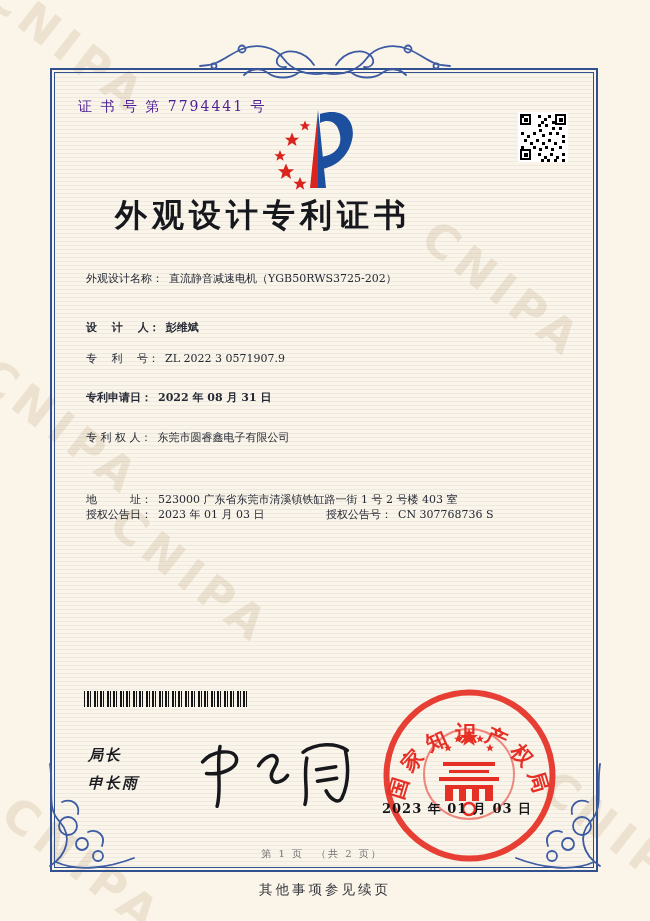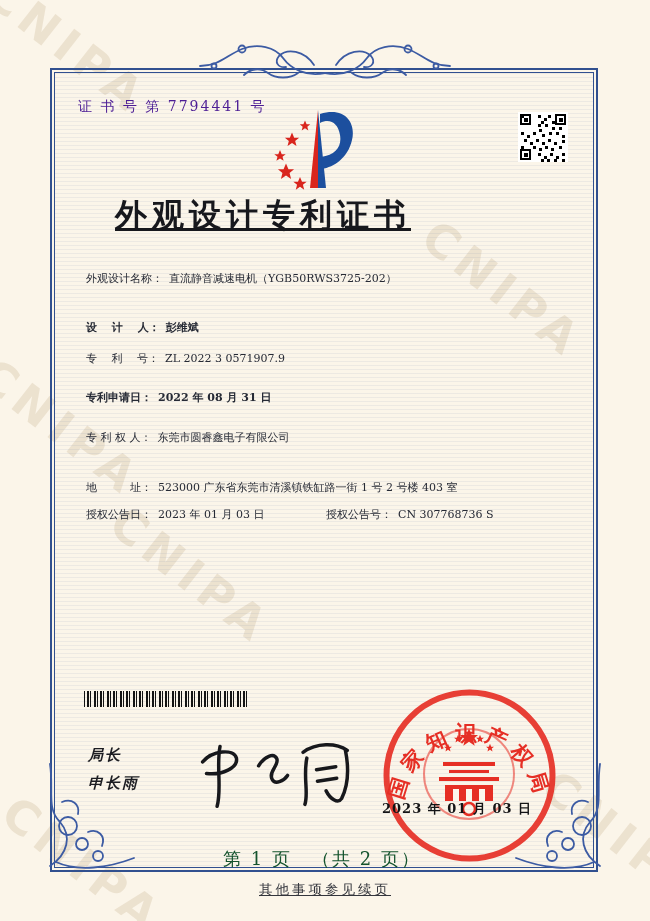--- a/index.html
+++ b/index.html
@@ -38,41 +38,41 @@
   .qr-dots{position:absolute;left:3px;top:3px;width:3px;height:3px;background:#000;
     box-shadow:17px 0 #000,23px 3px #000,20px 6px #000,27px 0 #000,31px 6px #000,
     17px 9px #000,24px 9px #000,31px 12px #000,38px 12px #000,
     0 17px #000,6px 20px #000,12px 17px #000,18px 14px #000,21px 19px #000,28px 17px #000,
     35px 17px #000,41px 20px #000,3px 24px #000,9px 27px #000,15px 24px #000,
     21px 27px #000,27px 24px #000,33px 27px #000,41px 25px #000,
     0 31px #000,12px 31px #000,18px 33px #000,24px 31px #000,30px 33px #000,38px 31px #000,
     17px 38px #000,23px 41px #000,29px 38px #000,35px 41px #000,41px 38px #000,
     20px 44px #000,26px 44px #000,33px 44px #000,41px 44px #000;}
   #title{position:absolute;left:0;width:526px;top:194px;z-index:2;text-align:center;
-    font-size:32px;font-weight:bold;letter-spacing:5px;color:#17181d;text-decoration:underline;}
+    font-size:32px;font-weight:bold;letter-spacing:5px;color:#17181d;}
   .field-row{position:absolute;left:86px;z-index:2;font-size:11px;color:#262a35;white-space:nowrap;}
   .field-row .lbl{margin-right:6px;}
   #row-grant .grant2{margin-left:58px;}
   #paras{position:absolute;left:88px;top:540px;width:482px;z-index:2;
     font-size:13.8px;line-height:20px;text-align:justify;color:#232733;}
   #paras p{margin:0;text-indent:2em;}
   #barcode{position:absolute;left:84px;top:691px;width:164px;height:16px;z-index:2;
     background:repeating-linear-gradient(90deg,#141414 0 1px,transparent 1px 3px,#141414 3px 5px,transparent 5px 6px,#141414 6px 7px,transparent 7px 10px,#141414 10px 12px,transparent 12px 13px);}
   .signer{position:absolute;left:88px;z-index:3;font-family:"DejaVu Sans","Liberation Sans",sans-serif;
     font-size:15px;font-weight:600;color:#1c1d22;letter-spacing:2px;font-style:italic;}
   #signer-title{top:746px;} #signer-name{top:774px;}
   #signature{position:absolute;left:180px;top:733px;width:190px;height:82px;z-index:3;}
   #signature path{fill:none;stroke:#17181c;stroke-width:3.6;stroke-linecap:round;stroke-linejoin:round;}
   #seal{position:absolute;left:382px;top:688px;width:175px;height:175px;z-index:2;opacity:0.95;}
   #seal-date{position:absolute;left:382px;top:800px;width:140px;z-index:3;text-align:center;
     font-size:13px;font-weight:bold;letter-spacing:1px;color:#141416;white-space:nowrap;}
   #page-footer{position:absolute;left:50px;width:544px;top:847px;z-index:2;text-align:center;
-    font-size:18px;letter-spacing:2px;color:#14532d;}
+    font-size:10px;letter-spacing:2px;color:#737373;}
   #continuation{position:absolute;left:0;width:650px;top:881px;z-index:2;text-align:center;
-    font-size:13.5px;letter-spacing:3px;color:#33353c;text-decoration:underline;}
+    font-size:13.5px;letter-spacing:3px;color:#33353c;}
 </style>
 </head>
 <body>
 
 <span class="watermark" style="left:-28px;top:18px;">CNIPA</span>
 <span class="watermark" style="left:408px;top:262px;">CNIPA</span>
 <span class="watermark" style="left:-34px;top:400px;">CNIPA</span>
 <span class="watermark" style="left:96px;top:548px;">CNIPA</span>
 <span class="watermark" style="left:-12px;top:838px;">CNIPA</span>
 <span class="watermark" style="left:528px;top:812px;">CNIPA</span>
@@ -150,21 +150,21 @@
 </div>
 <div class="field-row" style="top:351px;">
   <span class="lbl">专　 利　 号：</span><span>ZL 2022 3 0571907.9</span>
 </div>
 <div class="field-row" style="top:390px;font-weight:bold;">
   <span class="lbl">专利申请日：</span><span>2022 年 08 月 31 日</span>
 </div>
 <div class="field-row" style="top:430px;">
   <span class="lbl">专 利 权 人：</span><span>东莞市圆睿鑫电子有限公司</span>
 </div>
-<div class="field-row" style="top:480px;text-align:center;">
+<div class="field-row" style="top:492px;text-align:center;">
   <span class="lbl">地　　　址：</span><span>523000 广东省东莞市清溪镇铁缸路一街 1 号 2 号楼 403 室</span>
 </div>
 <div class="field-row" id="row-grant" style="top:507px;">
   <span class="lbl">授权公告日：</span><span>2023 年 01 月 03 日</span>
   <span class="lbl grant2">授权公告号：</span><span>CN 307768736 S</span>
 </div>
 
 <div id="paras">
 </div>
 

